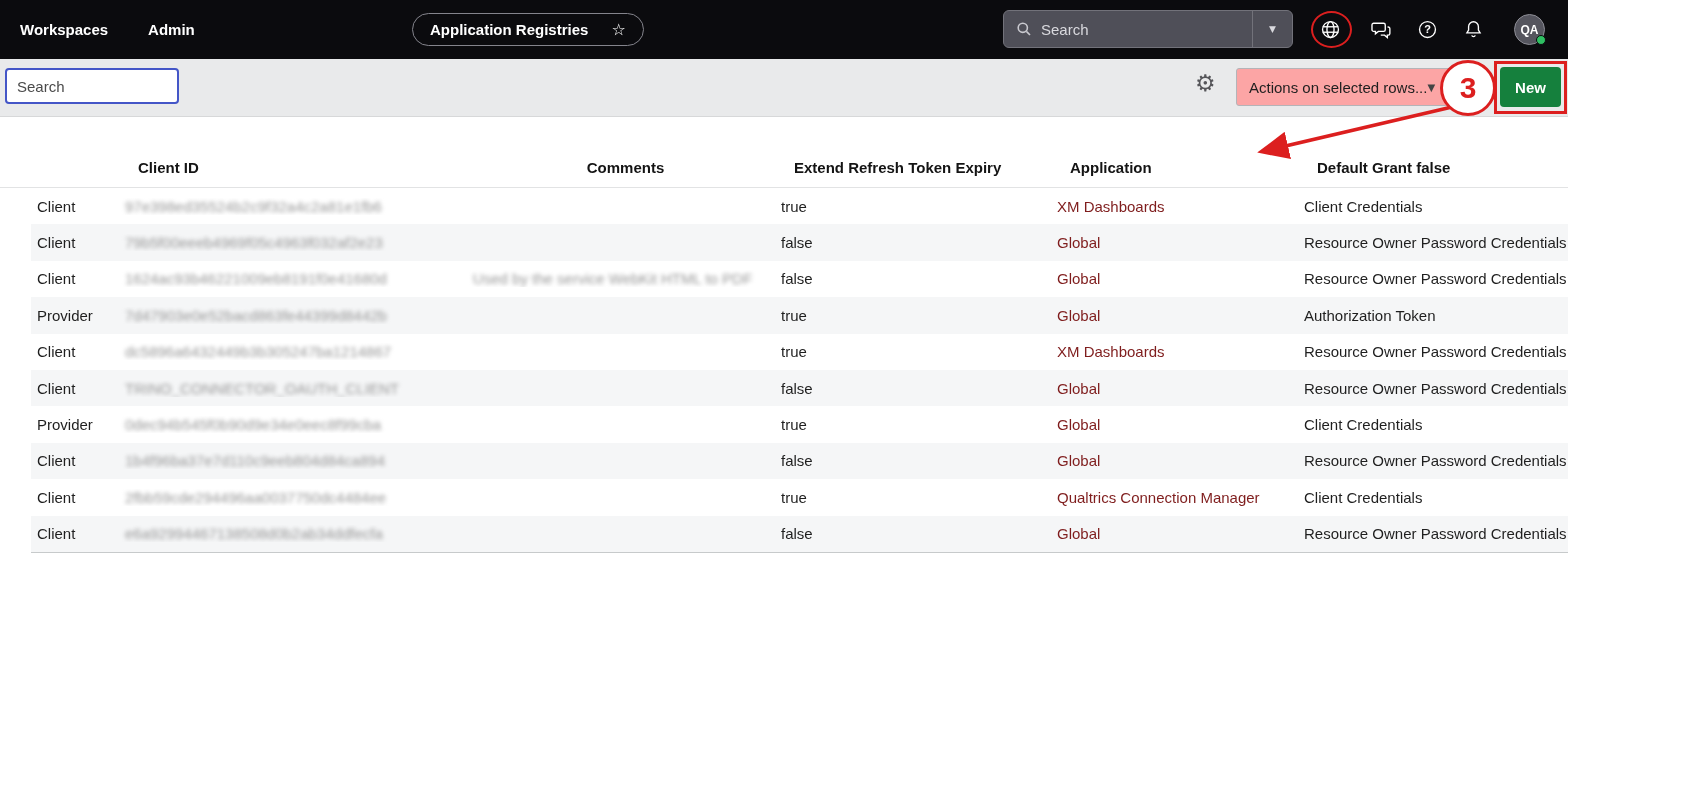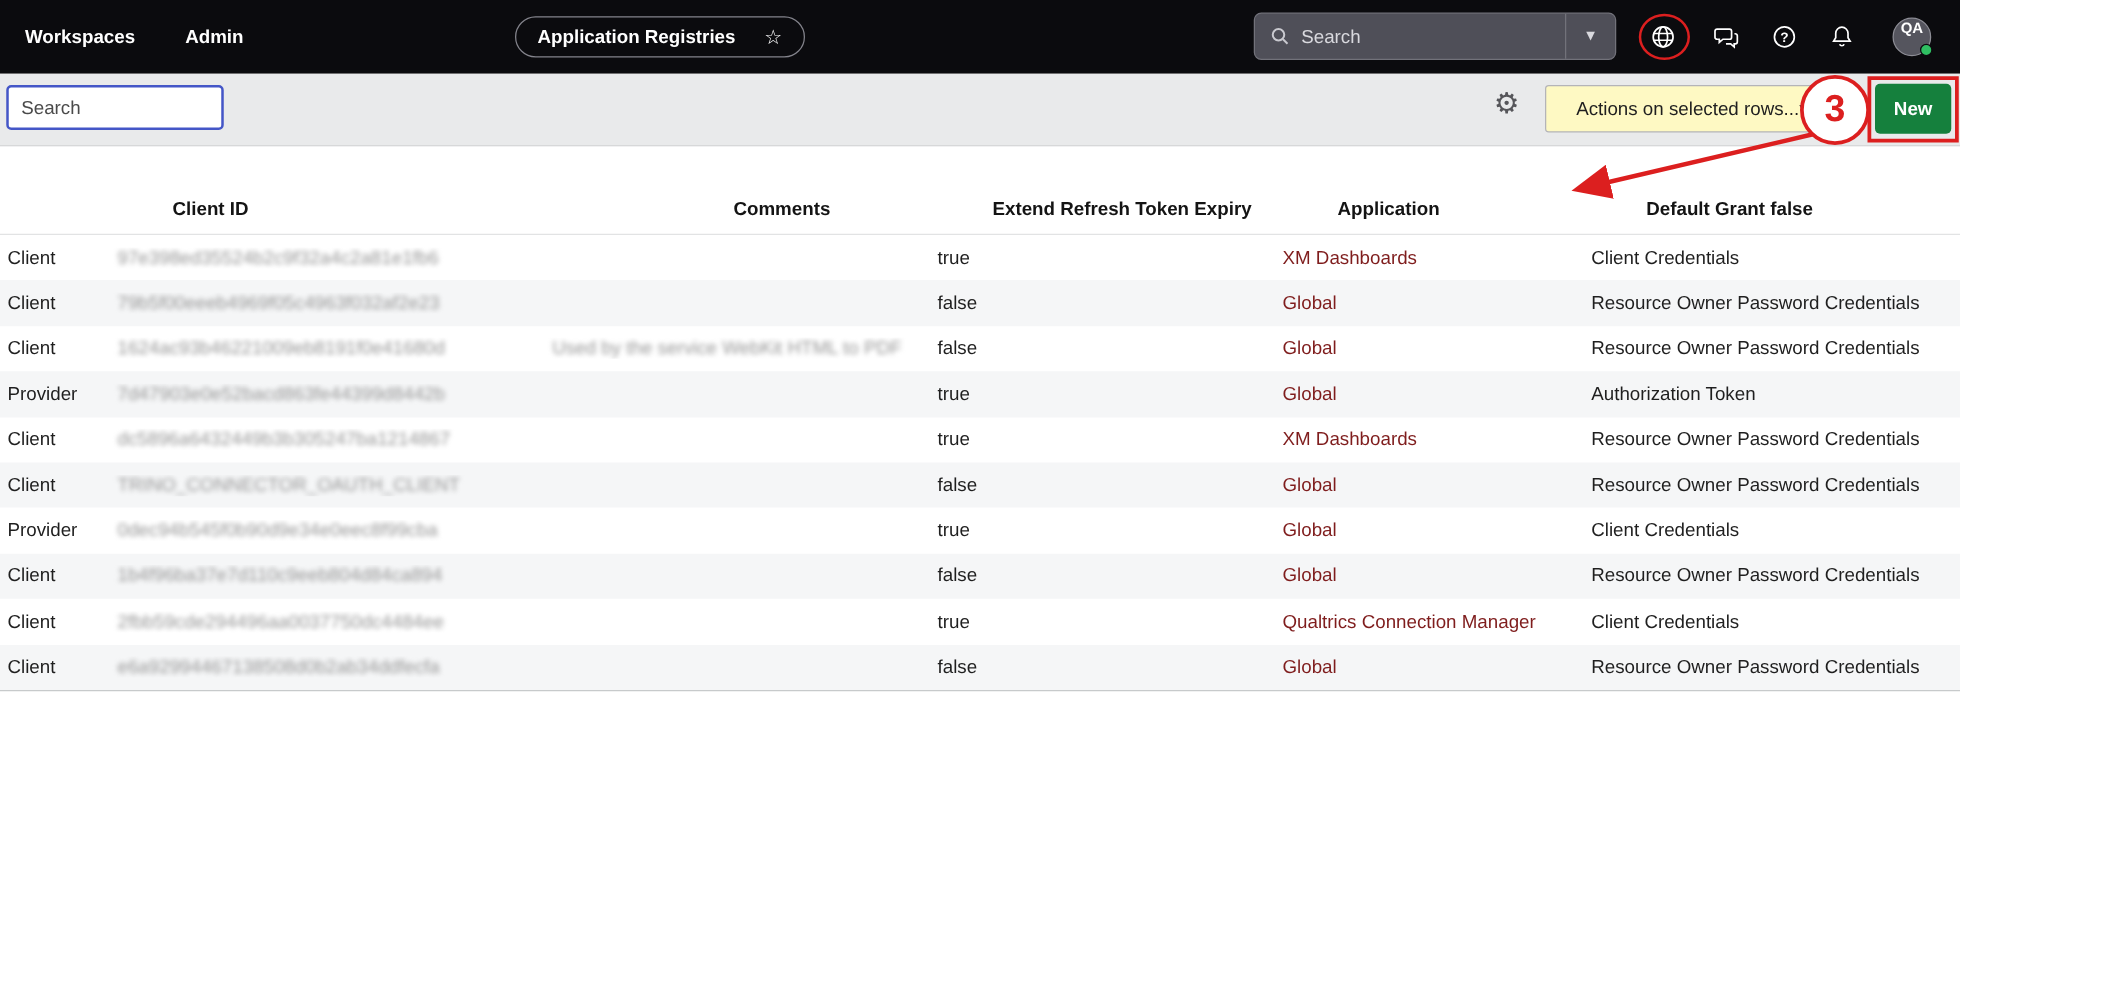--- a/index.html
+++ b/index.html
@@ -43,21 +43,21 @@
     font-size:9px; color:#d9d9de; cursor:pointer; font-family:"DejaVu Sans", sans-serif;
   }
   .nav-ico { position:absolute; top:18px; display:flex; cursor:pointer; }
   .ico-globe { left:1319px; top:18px; }
   .ico-chat  { left:1370px; }
   .ico-help  { left:1416px; }
   .ico-bell  { left:1462px; }
   .avatar {
     position:absolute; left:1514px; top:14px; width:31px; height:31px;
     background:#55555e; border:1px solid #8d8d95; border-radius:50%;
-    display:flex; justify-content:center;
+    display:flex; align-items:center; justify-content:center;
     font-size:12px; font-weight:700; color:#fff; cursor:pointer;
   }
   .presence {
     position:absolute; right:-2px; bottom:-1px; width:10px; height:10px;
     background:#2fbf62; border:1.5px solid #0b0b0e; border-radius:50%;
   }
 
   
   .toolbar {
     position:relative; height:58px; background:#e9eaeb;
@@ -69,41 +69,41 @@
     font-size:15px; padding:0 10px; color:#222; outline:none;
     font-family:"Liberation Sans", sans-serif;
   }
   .tb-search::placeholder { color:#4a4a4a; opacity:1; }
   .gear {
     position:absolute; left:1195px; top:13px; font-size:23px; line-height:1;
     color:#56565a; cursor:pointer; font-family:"DejaVu Sans", sans-serif;
   }
   .actions-select {
     position:absolute; left:1236px; top:9px; width:236px; height:38px;
-    background:#fef9c3; border:1px solid #b4b4b8; border-radius:3px;
-    display:flex; align-items:center; justify-content:center;
+    background:#fca5a5; border:1px solid #b4b4b8; border-radius:3px;
+    display:flex; align-items:center; justify-content:flex-start;
     padding:0 12px; font-size:15px; color:#1f1f1f; cursor:pointer;
   }
   .actions-select .sel-caret { font-size:10px; color:#444; font-family:"DejaVu Sans", sans-serif; }
   .new-btn {
     position:absolute; left:1500px; top:8px; width:61px; height:40px;
     background:#15803d; color:#fff; border:none; border-radius:4px;
     font-size:15px; font-weight:700; cursor:pointer;
     font-family:"Liberation Sans", sans-serif;
   }
 
   
   .table { margin-top:31px; width:1568px; }
   .thead {
     display:flex; height:40px; align-items:center;
     font-size:15px; font-weight:700; color:#141414;
     border-bottom:1px solid #e2e3e4;
     padding-left:44px;
   }
-  .tbody { border-bottom:1px solid #c7cacb; }
+  .tbody { border-bottom:1px solid #c7cacb;margin-left:31px; }
   .tr {
     display:flex; height:36.4px; align-items:center;
     font-size:15px; color:#1f1f1f;
   }
   .tr:nth-child(even) { background:#f5f6f7; }
   .td { white-space:nowrap; overflow:hidden; }
   .col-type     { width:86px;  padding-left:6px; }
   .col-id       { width:327px; padding-left:8px; }
   .col-comments { width:329px; padding-left:8px;text-align:center; }
   .col-extend   { width:276px; padding-left:8px; }

